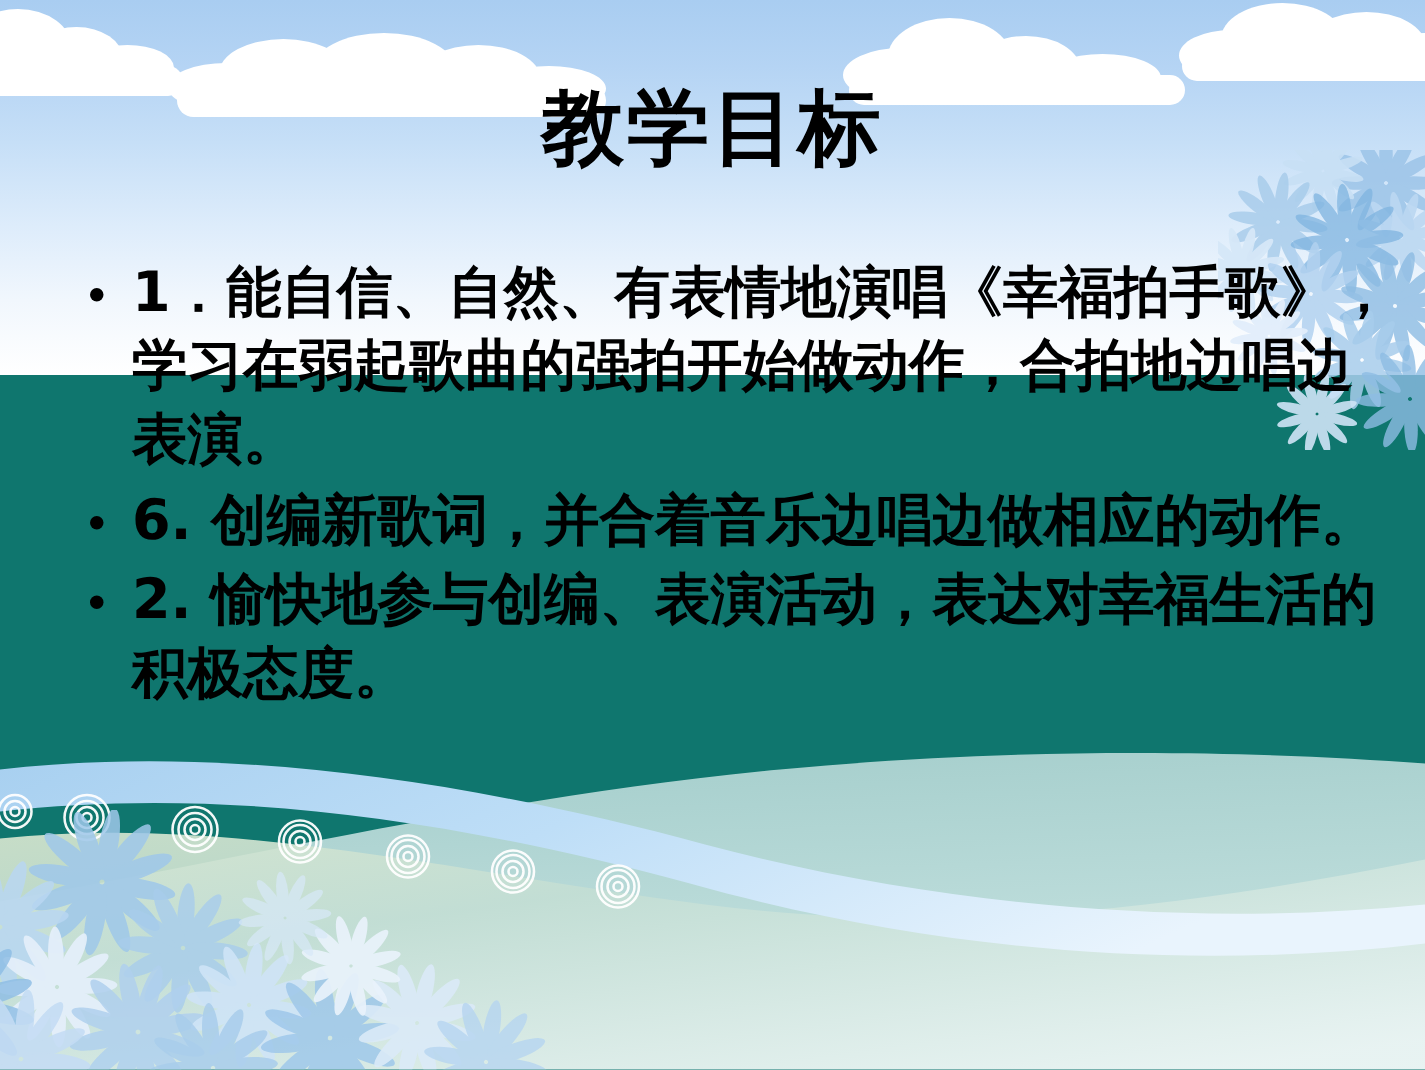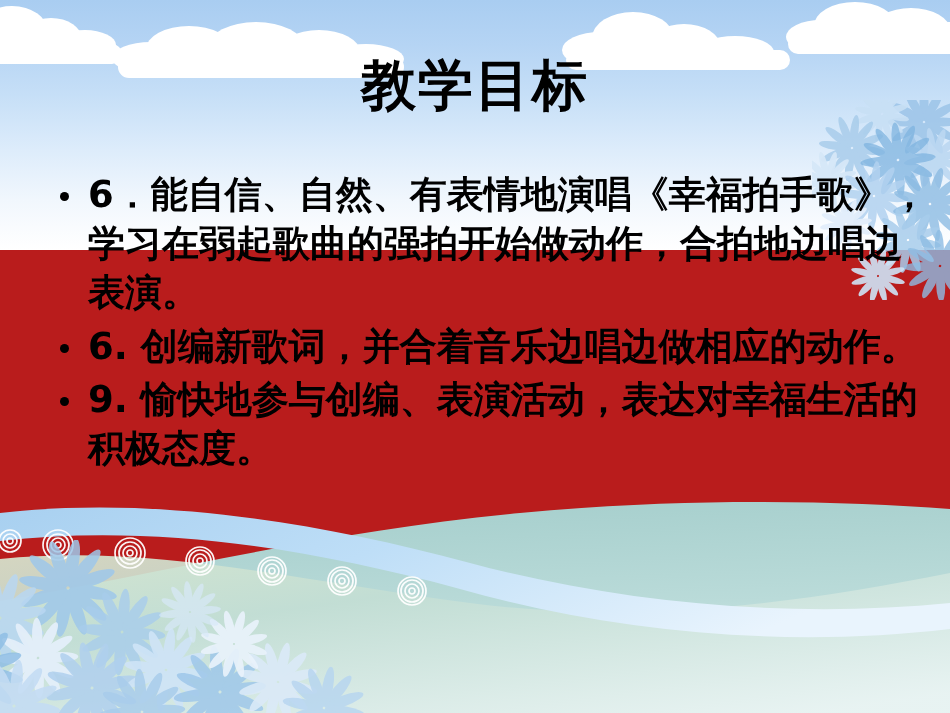--- a/index.html
+++ b/index.html
@@ -11,21 +11,21 @@
     height: 713px;
     overflow: hidden;
     font-family: "DejaVu Sans", "Liberation Sans", sans-serif;
   }
 
   #slide {
     position: relative;
     width: 950px;
     height: 713px;
     overflow: hidden;
-    background: #b91c1c;
+    background: #0f766e;
   }
 
   
   .sky {
     position: absolute;
     left: 0; top: 0;
     width: 950px;
     height: 250px;
     background: linear-gradient(to bottom,
        #a9cdf1 0%,
@@ -289,28 +289,28 @@
       <use href="#daisy2" transform="translate(220,72) scale(1.0) rotate(24)" fill="#d8e9f9" opacity="0.7"></use>
     </g>
   </svg>
 
   <div id="title">教学目标</div>
 
   <div id="bullets">
 
     <div class="bullet">
       <span class="dot"></span>
-      <span class="txt">6．能自信、自然、有表情地演唱《幸福拍手歌》，学习在弱起歌曲的强拍开始做动作，合拍地边唱边表演。</span>
+      <span class="txt">1．能自信、自然、有表情地演唱《幸福拍手歌》，学习在弱起歌曲的强拍开始做动作，合拍地边唱边表演。</span>
     </div>
 
     <div class="bullet">
       <span class="dot"></span>
       <span class="txt">6. 创编新歌词，并合着音乐边唱边做相应的动作。</span>
     </div>
 
     <div class="bullet">
       <span class="dot"></span>
-      <span class="txt">9. 愉快地参与创编、表演活动，表达对幸福生活的积极态度。</span>
+      <span class="txt">2. 愉快地参与创编、表演活动，表达对幸福生活的积极态度。</span>
     </div>
 
   </div>
 
 </div>
 
 </body></html>

